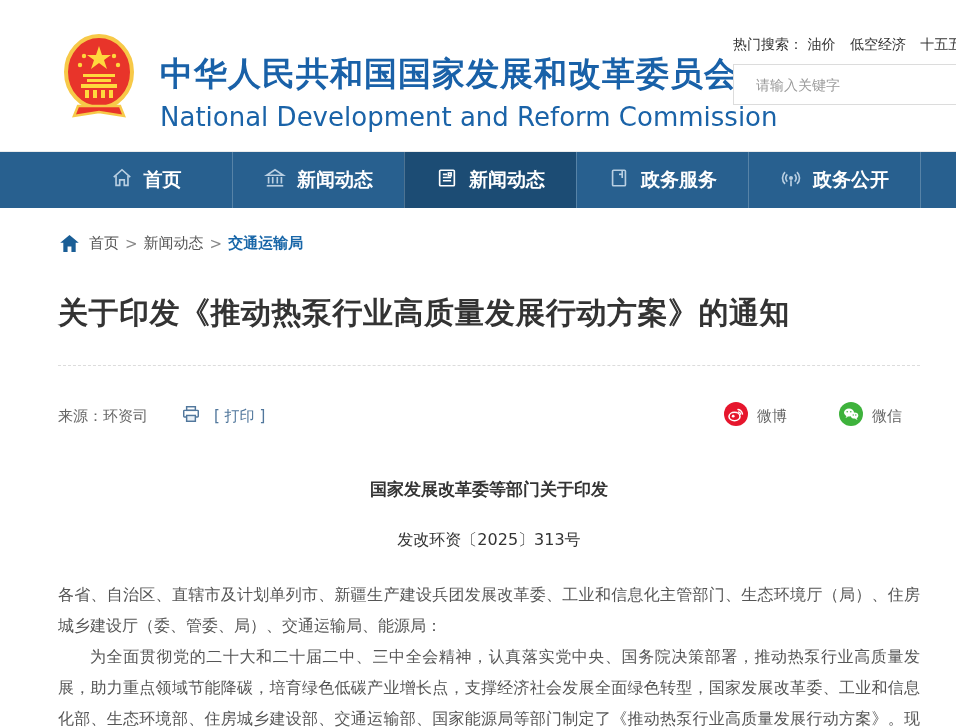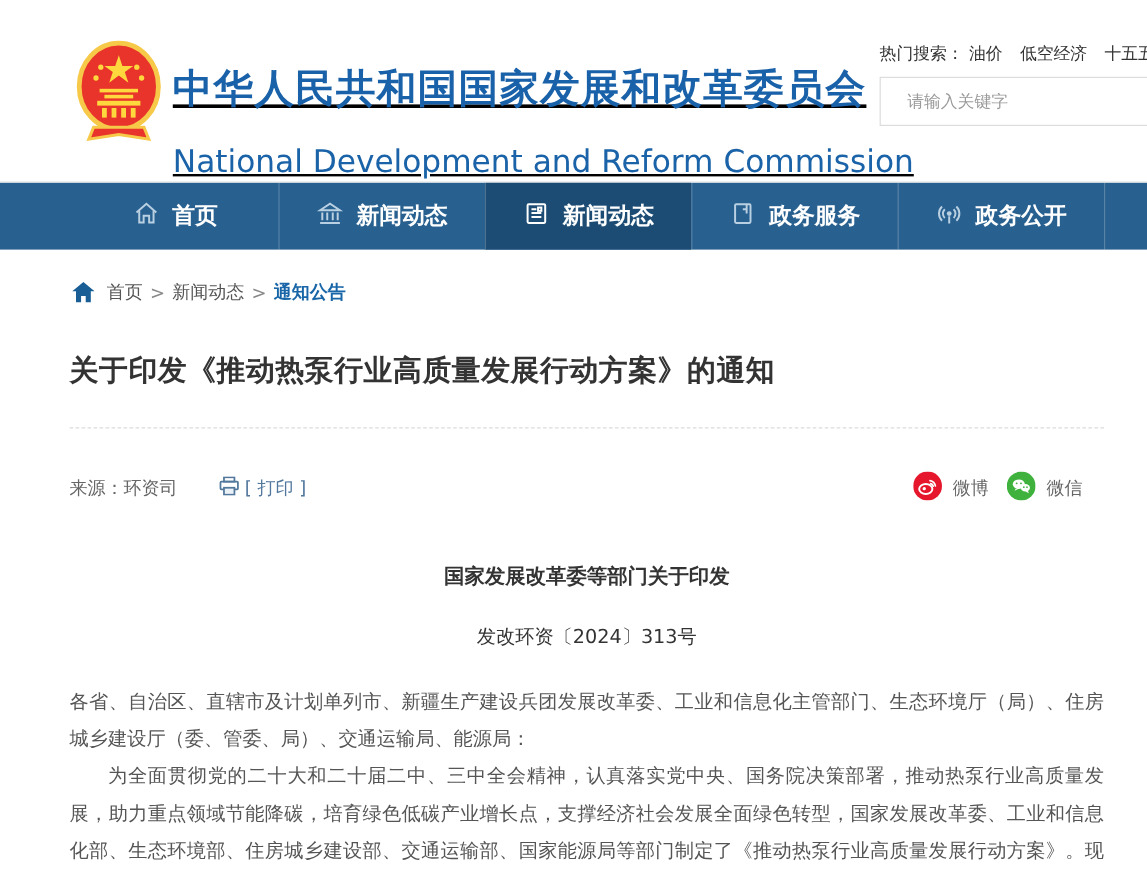--- a/index.html
+++ b/index.html
@@ -6,23 +6,23 @@
   html,body { margin:0; padding:0; }
   body {
     width:956px; height:728px; overflow:hidden; position:relative;
     background:#ffffff;
     font-family:"DejaVu Sans","Liberation Sans",sans-serif;
   }
 
   
   .header { position:relative; height:152px; background:#fff; border-bottom:1px solid #ebebeb; }
   .emblem { position:absolute; left:62px; top:32px; }
-  .site-titles { position:absolute; left:144px; top:52px;text-decoration:underline; }
+  .site-titles { position:absolute; left:160px; top:52px; }
   .site-title-zh { font-size:33px; font-weight:bold; color:#1961a8; letter-spacing:1px; white-space:nowrap; }
-  .site-title-en { font-size:26px; color:#1a63a8; margin-top:23px; white-space:nowrap; letter-spacing:0px; }
+  .site-title-en { font-size:26px; color:#1a63a8; margin-top:5px; white-space:nowrap; letter-spacing:0px; }
 
   .header-right { position:absolute; left:733px; top:36px; width:240px; }
   .hot-search { font-size:14px; color:#333; white-space:nowrap; }
   .hot-search .hs-item { margin-right:10px; cursor:pointer; }
   .search-box { margin-top:10px; width:320px; height:41px; border:1px solid #dcdcdc; background:#fff; display:flex; align-items:center; padding-left:20px; }
   .search-box input { border:none; outline:none; font-size:14px; color:#333; width:220px; background:transparent; font-family:inherit; }
   .search-box input::placeholder { color:#9a9a9a; }
 
   
   .navbar { height:56px; background:#28608f; display:flex; padding-left:60px; width:1100px; }
@@ -34,34 +34,34 @@
 
   
   .breadcrumb { display:flex; align-items:center; margin:26px 0 0 60px; font-size:15px; color:#555; }
   .breadcrumb .crumb { margin:0 6px; cursor:pointer; }
   .breadcrumb .sep { color:#888; }
   .breadcrumb .current { color:#1866a8; font-weight:bold; }
   .crumb-home { margin-right:4px; display:inline-flex; }
 
   
   .article { margin:0 36px 0 58px; }
-  .article-title { margin-top:40px; font-size:24px; font-weight:bold; color:#333; letter-spacing:0.5px; }
+  .article-title { margin-top:40px; font-size:30px; font-weight:bold; color:#333; letter-spacing:0.5px; }
   .dotted-divider { margin-top:31px; border-top:1px dashed #dcdcdc; height:0; }
 
   .meta-row { display:flex; align-items:center; margin-top:36px; font-size:15px; color:#666; }
   .meta-source { }
-  .print-link { margin-left:34px; display:inline-flex; align-items:flex-end; gap:4px; color:#51779c; cursor:pointer; }
-  .share-group { margin-left:auto; display:flex; align-items:center; gap:15px; padding-right:18px; }
+  .print-link { margin-left:34px; display:inline-flex; align-items:flex-end; gap:14px; color:#51779c; cursor:pointer; }
+  .share-group { margin-left:auto; display:flex; align-items:center; gap:52px; padding-right:18px; }
   .share-item { display:inline-flex; align-items:center; gap:9px; color:#666; cursor:pointer; }
 
   .doc-body { margin-top:44px; }
   .doc-heading { text-align:center; font-size:17px; font-weight:bold; color:#333; line-height:32px;font-family:Liberation Serif, serif; }
   .doc-number { text-align:center; font-size:16px; color:#333; margin-top:24px; }
   .doc-paragraphs { margin-top:28px; font-size:16px; color:#555; line-height:31px; text-align:justify; }
-  .doc-paragraphs p { margin:0;font-family:Liberation Serif, serif; }
+  .doc-paragraphs p { margin:0; }
   .doc-paragraphs p.indent { text-indent:2em; }
 </style>
 </head>
 <body>
 
 <div class="header">
   <div class="emblem">
     <svg width="74" height="94" viewBox="0 0 74 94">
       <ellipse cx="37" cy="40" rx="33" ry="36" fill="#e8342a" stroke="#f7c948" stroke-width="4"></ellipse>
       <polygon points="37,14 40,23 49,23 42,28 45,37 37,31 29,37 32,28 25,23 34,23" fill="#ffd83d"></polygon>
@@ -157,21 +157,21 @@
 <div class="breadcrumb">
   <span class="crumb-home">
     <svg width="19" height="17" viewBox="0 0 24 22" fill="#1a5e96">
       <path d="M12 0 L24 10 L20 10 L20 22 L14.5 22 L14.5 15 L9.5 15 L9.5 22 L4 22 L4 10 L0 10 Z"></path>
     </svg>
   </span>
   <span class="crumb">首页</span>
   <span class="sep">&gt;</span>
   <span class="crumb">新闻动态</span>
   <span class="sep">&gt;</span>
-  <span class="crumb current">通知公告</span>
+  <span class="crumb current">交通运输局</span>
 </div>
 
 <div class="article">
   <div class="article-title">关于印发《推动热泵行业高质量发展行动方案》的通知</div>
 
   <div class="dotted-divider"></div>
 
   <div class="meta-row">
     <span class="meta-source">
       <span>来源：</span><span>环资司</span>
@@ -212,19 +212,19 @@
               <circle cx="16.8" cy="13" r="0.7" fill="#3eb23c"></circle>
           </svg>
         </span>
         <span>微信</span>
       </span>
     </span>
   </div>
 
   <div class="doc-body">
     <div class="doc-heading">国家发展改革委等部门关于印发</div>
-    <div class="doc-number">发改环资〔2024〕313号</div>
+    <div class="doc-number">发改环资〔2025〕313号</div>
     <div class="doc-paragraphs">
       <p>各省、自治区、直辖市及计划单列市、新疆生产建设兵团发展改革委、工业和信息化主管部门、生态环境厅（局）、住房城乡建设厅（委、管委、局）、交通运输局、能源局：</p>
       <p class="indent">为全面贯彻党的二十大和二十届二中、三中全会精神，认真落实党中央、国务院决策部署，推动热泵行业高质量发展，助力重点领域节能降碳，培育绿色低碳产业增长点，支撑经济社会发展全面绿色转型，国家发展改革委、工业和信息化部、生态环境部、住房城乡建设部、交通运输部、国家能源局等部门制定了《推动热泵行业高质量发展行动方案》。现印发给你们，请认真抓好落实。</p>
     </div>
   </div>
 </div>
 
 </body></html>

